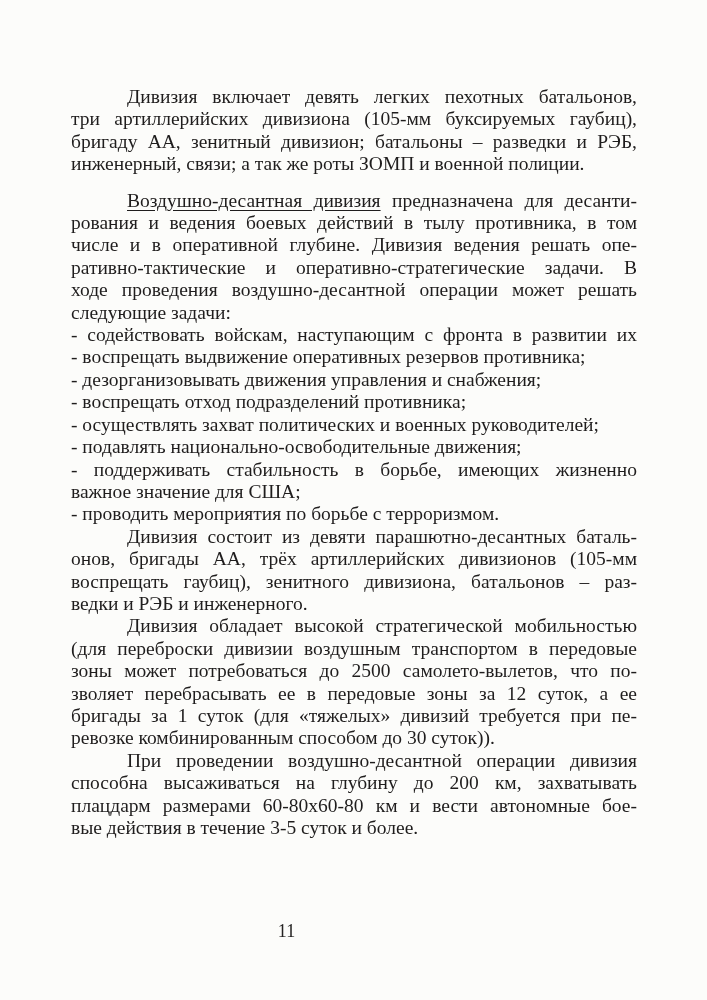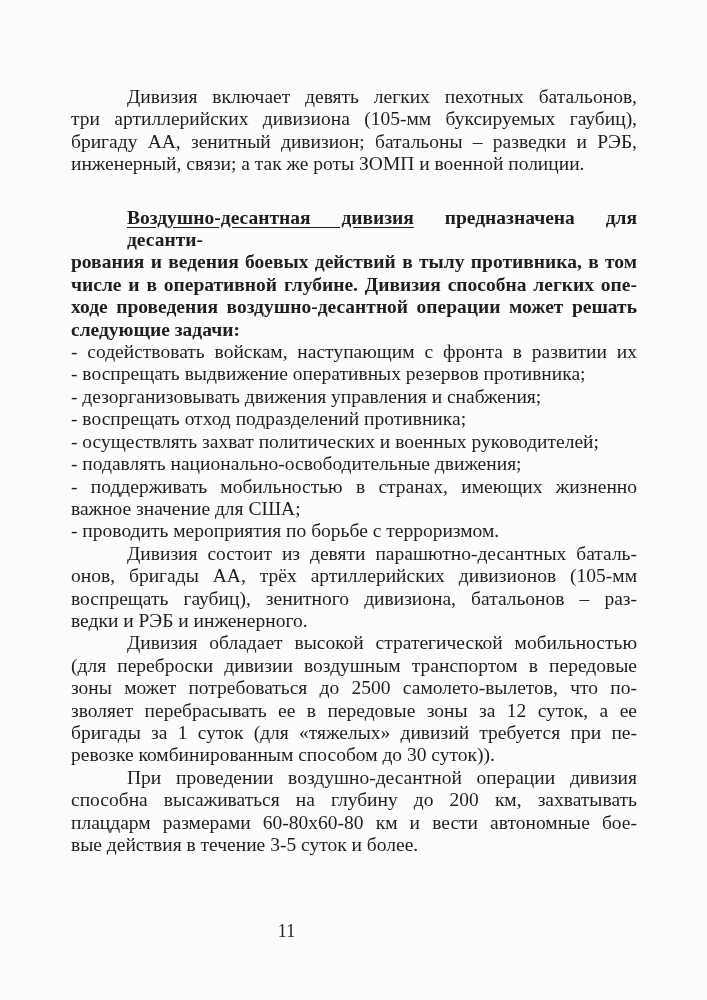--- a/index.html
+++ b/index.html
@@ -25,22 +25,21 @@
     left: 71px;
     top: 86px;
     width: 566px;
     font-size: 19.5px;
     line-height: 22.4px;
   }
   .paragraph {
     margin: 0;
   }
   .paragraph.space-before {
-    margin-top: 31px;
-    font-weight: bold;
+    margin-top: 14px;
   }
   .line {
     text-align: justify;
     text-align-last: justify;
     min-height: 22.4px;
   }
   .line.last {
     text-align-last: left;
   }
   .paragraph.indent .line:first-child {
@@ -67,21 +66,22 @@
   <div class="text-block">
       <div class="paragraph indent">
         <div class="line">Дивизия включает девять легких пехотных батальонов,</div>
         <div class="line">три артиллерийских дивизиона (105-мм буксируемых гаубиц),</div>
         <div class="line">бригаду АА, зенитный дивизион; батальоны – разведки и РЭБ,</div>
         <div class="line last">инженерный, связи; а так же роты ЗОМП и военной полиции.</div>
       </div>
       <div class="paragraph indent space-before">
         <div class="line"><span class="underline">Воздушно-десантная дивизия</span> предназначена для десанти-</div>
         <div class="line">рования и ведения боевых действий в тылу противника, в том</div>
-        <div class="line">числе и в оперативной глубине. Дивизия способна легких опе-</div>
+        <div class="line">числе и в оперативной глубине. Дивизия ведения решать опе-</div>
+        <div class="line">ративно-тактические и оперативно-стратегические задачи. В</div>
         <div class="line">ходе проведения воздушно-десантной операции может решать</div>
         <div class="line last">следующие задачи:</div>
       </div>
       <div class="paragraph">
         <div class="line">- содействовать войскам, наступающим с фронта в развитии их</div>
       </div>
       <div class="paragraph">
         <div class="line last">- воспрещать выдвижение оперативных резервов противника;</div>
       </div>
       <div class="paragraph">
@@ -90,21 +90,21 @@
       <div class="paragraph">
         <div class="line last">- воспрещать отход подразделений противника;</div>
       </div>
       <div class="paragraph">
         <div class="line last">- осуществлять захват политических и военных руководителей;</div>
       </div>
       <div class="paragraph">
         <div class="line last">- подавлять национально-освободительные движения;</div>
       </div>
       <div class="paragraph">
-        <div class="line">- поддерживать мобильностью в странах, имеющих жизненно</div>
+        <div class="line">- поддерживать стабильность в борьбе, имеющих жизненно</div>
         <div class="line last">важное значение для США;</div>
       </div>
       <div class="paragraph">
         <div class="line last">- проводить мероприятия по борьбе с терроризмом.</div>
       </div>
       <div class="paragraph indent">
         <div class="line">Дивизия состоит из девяти парашютно-десантных баталь-</div>
         <div class="line">онов, бригады АА, трёх артиллерийских дивизионов (105-мм</div>
         <div class="line">воспрещать гаубиц), зенитного дивизиона, батальонов – раз-</div>
         <div class="line last">ведки и РЭБ и инженерного.</div>

